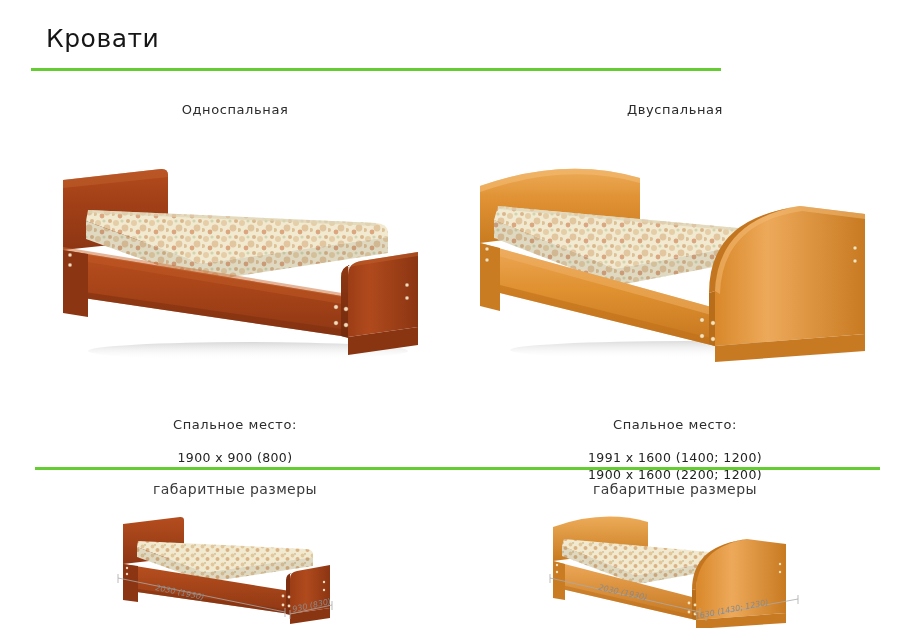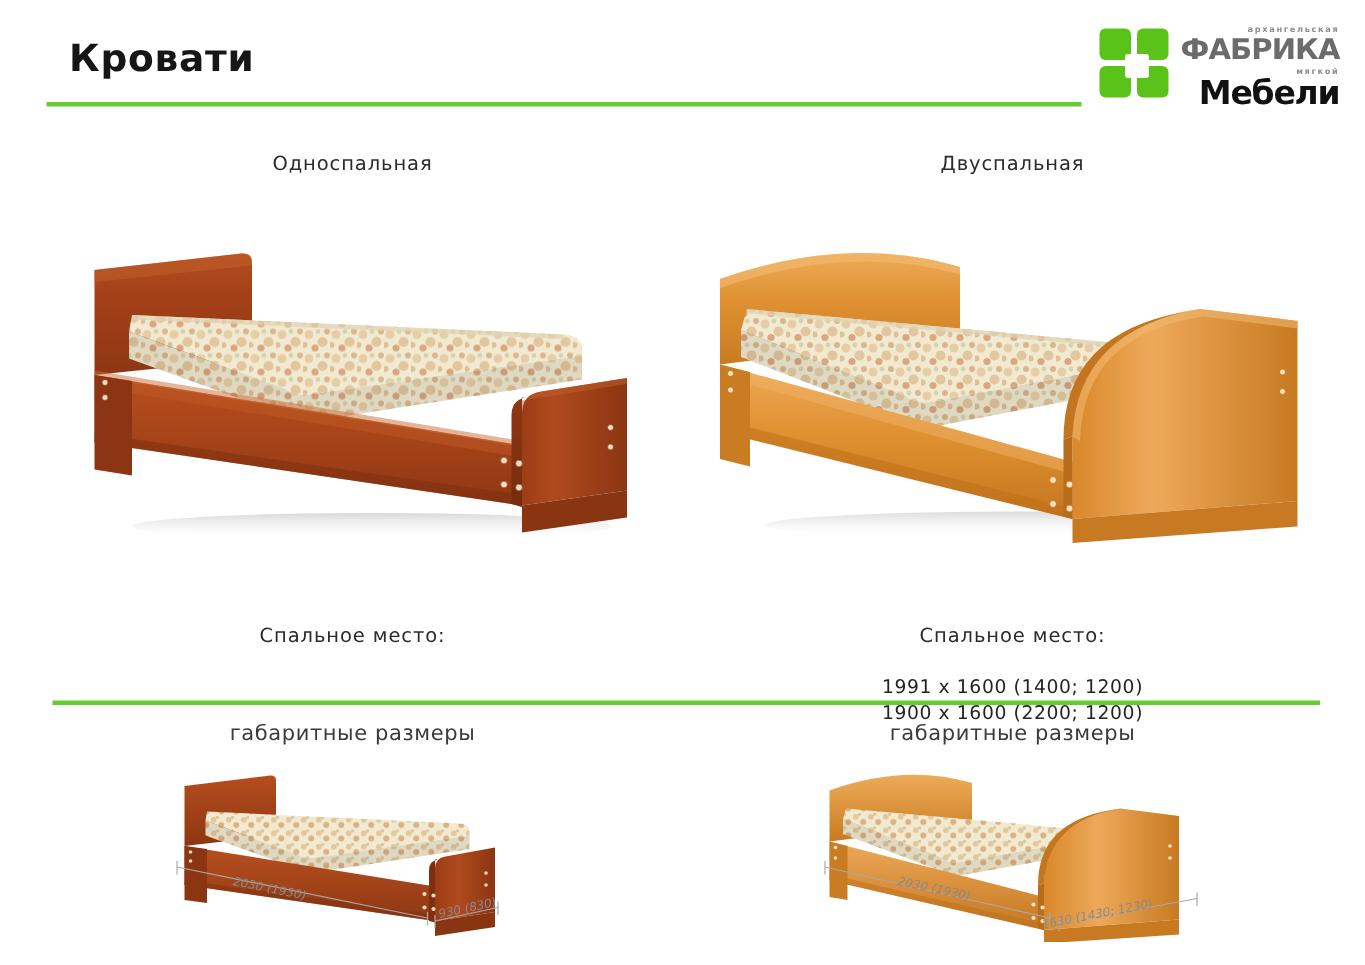--- a/index.html
+++ b/index.html
@@ -10,21 +10,21 @@
     font-family:"Liberation Sans","DejaVu Sans",sans-serif;
     color:#1c1c1c;
     overflow:hidden;
     position:relative;
   }
   .page{position:absolute;left:0;top:0;width:910px;height:643px;}
 
   
   .page-title{
     position:absolute;left:46px;top:24px;
-    font-size:25px;font-weight:700;letter-spacing:0.5px;
+    font-size:25px;font-weight:400;letter-spacing:0.5px;
     color:#161616;
     font-family:"DejaVu Sans",sans-serif;
   }
   .rule-top{
     position:absolute;left:31px;top:68px;width:690px;height:3px;
     background:#66cc33;
   }
   .rule-mid{
     position:absolute;left:35px;top:467px;width:845px;height:3px;
     background:#66cc33;
@@ -99,35 +99,20 @@
   }
 </style>
 </head>
 <body>
 
 <div class="page">
 
   <div class="page-title">Кровати</div>
   <div class="rule-top"></div>
 
-  <div class="logo">
-    <div class="logo-mark">
-      <div class="logo-sq tl"></div>
-      <div class="logo-sq tr"></div>
-      <div class="logo-sq bl"></div>
-      <div class="logo-sq br"></div>
-      <div class="logo-center"></div>
-    </div>
-    <div class="logo-txt">
-      <div class="logo-small">архангельская</div>
-      <div class="logo-big1">ФАБРИКА</div>
-      <div class="logo-small2">мягкой</div>
-      <div class="logo-big2">Мебели</div>
-    </div>
-  </div>
 
   <div class="col-head right">Двуспальная</div>
   <div class="col-head left">Односпальная</div>
 
   <div class="bed" style="left:58px;top:155px;">
     <svg width="370" height="210" viewBox="0 0 370 210">
       <defs>
         <linearGradient id="sgHead" x1="0" y1="0" x2="0" y2="1">
           <stop offset="0%" stop-color="#b54d1e"></stop>
           <stop offset="35%" stop-color="#a44118"></stop>
@@ -269,20 +254,21 @@
       <circle cx="17" cy="101" r="2" fill="#f7e2bb" stroke="#b0701f" stroke-width="0.5"></circle>
       <circle cx="17" cy="112" r="2" fill="#f7e2bb" stroke="#b0701f" stroke-width="0.5"></circle>
       <circle cx="385" cy="100" r="2" fill="#f7e2bb" stroke="#b0701f" stroke-width="0.5"></circle>
       <circle cx="385" cy="113" r="2" fill="#f7e2bb" stroke="#b0701f" stroke-width="0.5"></circle>
     </svg>
   </div>
 
   <div class="spec left">
     <div class="cap">Спальное место:</div>
     <div class="dim">
+      <div>1900 x 900 (800)</div>
     </div>
   </div>
 
   <div class="spec right">
     <div class="cap">Спальное место:</div>
     <div class="dim">
       <div>1991 x 1600 (1400; 1200)</div>
       <div>1900 x 1600 (2200; 1200)</div>
     </div>
   </div>

